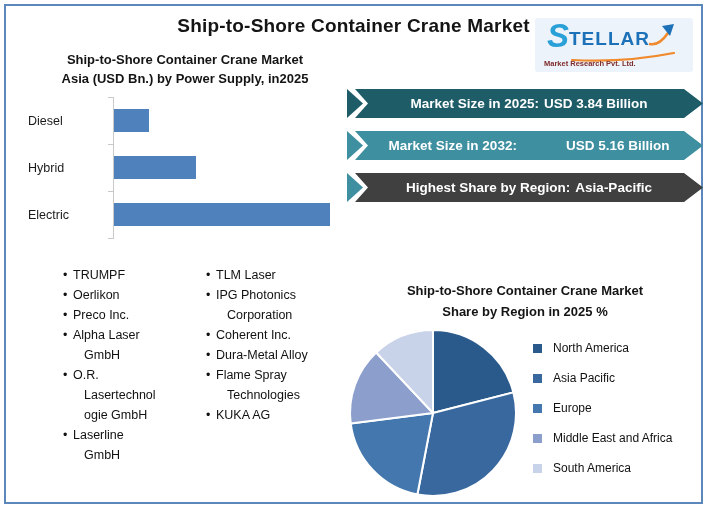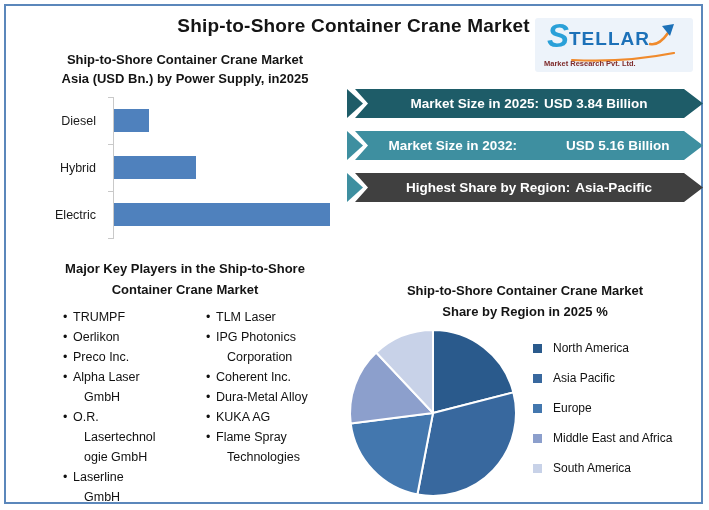--- a/index.html
+++ b/index.html
@@ -22,21 +22,21 @@
   .logo-swoosh { position:absolute; left:36px; bottom:10px; }
   .logo-tagline { position:absolute; left:9px; bottom:4px; font-size:7.5px; font-weight:bold; color:#7e2b2b; }
 
   
   .barchart { position:absolute; left:22px; top:44px; width:314px; }
   .chart-title { text-align:center; font-weight:bold; font-size:13px; line-height:19px; color:#141414; }
   .plot { position:relative; margin-top:9px; height:142px; }
   .axis-line { position:absolute; left:85px; top:0; height:142px; width:1px; background:#c9c9c9; }
   .tick { position:absolute; left:80px; width:5px; height:1px; background:#c9c9c9; }
   .bar-row { position:absolute; left:0; width:100%; height:47px; display:flex; align-items:center; }
-  .bar-row .cat { width:77px; text-align:right; padding-right:9px; font-size:12.5px; color:#1a1a1a; }
+  .bar-row .cat { width:77px; padding-right:9px; font-size:12.5px; color:#1a1a1a; }
   .bar-track { position:absolute; left:86px; top:12px; width:225px; height:23px; }
   .bar { height:23px; }
 
   
   .banners { position:absolute; left:341px; top:83px; width:356px; }
   .banner { position:relative; height:29px; margin-bottom:13px; }
   .tri { position:absolute; left:0; top:0; width:16px; height:29px;
          clip-path:polygon(0 0, 100% 50%, 0 100%); }
   .bbody { position:absolute; left:8px; top:0; right:0; height:29px; color:#ffffff;
            display:flex; align-items:center; justify-content:center; font-size:13.5px;
@@ -135,40 +135,36 @@
     <div class="banner">
       <span class="tri" style="background: rgb(62, 143, 160);"></span>
       <div class="bbody" style="background: #404040;">
         <b>Highest Share by Region:</b>
         <span class="val">Asia-Pacific</span>
       </div>
     </div>
   </div>
 
   <div class="players">
-    <div class="sec-title">
-      <div>Major Key Players in the Ship-to-Shore</div>
-      <div>Container Crane Market</div>
-    </div>
     <div class="cols">
       <ul class="col1">
         <li>TRUMPF</li>
         <li>Oerlikon</li>
         <li>Preco Inc.</li>
         <li>Alpha Laser GmbH</li>
         <li>O.R. Lasertechnologie GmbH</li>
         <li>Laserline GmbH</li>
       </ul>
       <ul class="col2">
         <li>TLM Laser</li>
         <li>IPG Photonics Corporation</li>
         <li>Coherent Inc.</li>
         <li>Dura-Metal Alloy</li>
+        <li>Flame Spray Technologies</li>
         <li>KUKA AG</li>
-        <li>Flame Spray Technologies</li>
       </ul>
     </div>
   </div>
 
   <div class="pie-title sec-title">
     <div>Ship-to-Shore Container Crane Market</div>
     <div>Share by Region in 2025 %</div>
   </div>
   <svg id="pie" width="172" height="172" viewBox="0 0 172 172">
       <path d="M86,86 L86.0,3.0 A83,83 0 0 1 166.4,65.4 Z" fill="#2A5A8C" stroke="#ffffff" stroke-width="2" stroke-linejoin="round"></path>

